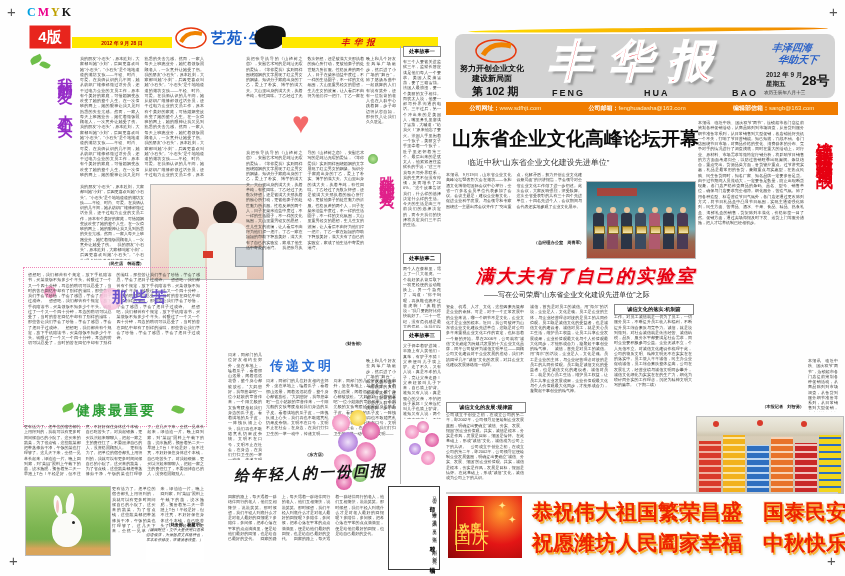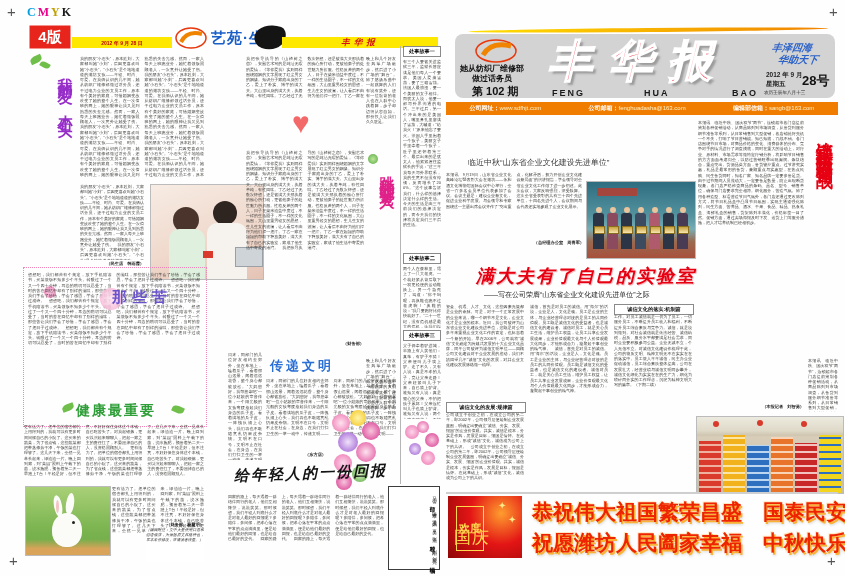--- a/index.html
+++ b/index.html
@@ -207,38 +207,39 @@
   <div class="abs bt c3" style="left:228px;top:494px;width:156px;height:68px">回家的路上，每天遇着一群结伴同行的老人，他们互相搀扶，说说笑笑。那时候想，我们年轻人到底什么才是对老人最好的回报呢？多陪伴，多问候，把孝心落在平常的点点滴滴里，便是给他们最好的回报，也是给自己最好的交代。　回家的路上，每天遇着一群结伴同行的老人，他们互相搀扶，说说笑笑。那时候想，我们年轻人到底什么才是对老人最好的回报呢？多陪伴，多问候，把孝心落在平常的点点滴滴里，便是给他们最好的回报，也是给自己最好的交代。　回家的路上，每天遇着一群结伴同行的老人，他们互相搀扶，说说笑笑。那时候想，我们年轻人到底什么才是对老人最好的回报呢？多陪伴，多问候，把孝心落在平常的点点滴滴里，便是给他们最好的回报，也是给自己最好的交代。</div>
 
   <div class="abs" style="left:468px;top:28px;width:360px;height:4px;border-radius:50%;background:linear-gradient(90deg,#ffe000,#f08300);transform:rotate(-0.5deg)"></div>
   <div class="abs graybox" style="left:455px;top:34px;width:380px;height:64px"></div>
   <div class="abs" style="left:474px;top:38px;width:44px;height:26px">
     <svg width="44" height="26" viewBox="0 0 44 26">
       <ellipse cx="22" cy="13" rx="20" ry="11" fill="none" stroke="#e8380d" stroke-width="1.5"></ellipse>
       <path d="M9 17 Q17 3 37 8" stroke="#f08300" stroke-width="5" fill="none"></path>
     </svg>
   </div>
-  <div class="abs" style="left:459px;top:64px;width:66px;font-size:8px;font-weight:bold;color:#111;text-align:center;line-height:1.2">她从纺织厂维修部做过话务员</div>
+  <div class="abs" style="left:459px;top:64px;width:66px;font-size:8px;font-weight:bold;color:#111;text-align:center;line-height:1.2">努力开创企业文化建设新局面</div>
   <div class="abs" style="left:472px;top:84px;font-size:11px;font-weight:bold;color:#111">第 102 期</div>
   <div class="abs bigtitle" style="left:548px;top:32px">丰华报</div>
   <div class="abs pinyin" style="left:552px;top:88px">FENG</div>
   <div class="abs pinyin" style="left:644px;top:88px">HUA</div>
   <div class="abs pinyin" style="left:732px;top:88px">BAO</div>
   <div class="abs slogan" style="left:772px;top:40px">丰泽四海</div>
   <div class="abs slogan" style="left:778px;top:52px">华助天下</div>
   <div class="abs rightinfo" style="left:766px;top:70px">2012 年 9 月</div>
   <div class="abs rightinfo" style="left:766px;top:79px">星期五</div>
   <div class="abs" style="left:802px;top:72px;font-size:13px;font-weight:900;color:#111">28号</div>
   <div class="abs lunar" style="left:764px;top:90px">农历壬辰年八月十三</div>
   <div class="abs infobar" style="left:446px;top:102px;width:392px;height:13px">
     <span><span>公司网址：</span><span class="val">www.sdfhjt.com</span></span>
     <span><span>公司邮箱：</span><span class="val">fenghuadasha@163.com</span></span>
     <span><span>编辑部信箱：</span><span class="val">sangb@163.com</span></span>
   </div>
 
+  <div class="abs h-lead" style="left:452px;top:126px">山东省企业文化高峰论坛开幕</div>
   <div class="abs h-sub" style="left:468px;top:157px">临近中秋“山东省企业文化建设先进单位”</div>
   <div class="abs bt c2" style="left:446px;top:172px;width:136px;height:66px">本报讯　9月19日，山东省企业文化高峰论坛暨表彰大会在潍坊——依和酒文化博物馆国际会议中心举行，全省一百多名会员单位代表参加了会议。会议主题是：建设企业新文化，促进企业科学发展。与会领导和专家围绕这一主题出席会议并作了“突出重点，化解矛盾，努力开创企业文化建设新局面”的演讲报告，学会领导对全省企业文化工作做了进一步阐述。此次会议，大家反响强烈，深受鼓舞。这次全省受表彰的共有三十四个先进单位，十四名先进个人，会议期间与会代表还实地参观了企业文化展示。</div>
   <div class="abs capt" style="left:498px;top:240px;width:86px;text-align:right">（总经理办公室　周青军）</div>
 
   <div class="abs photo photo-award" style="left:586px;top:181px;width:108px;height:76px">
     <div class="abs" style="left:10px;top:6px;width:40px;height:8px;background:#c0392b;opacity:.8"></div>
     <span class="person" style="left:6px"></span>
     <span class="person" style="left:20px;background:#8c4a5e"></span>
     <span class="person" style="left:34px"></span>
     <span class="person" style="left:48px;background:#3c4b60"></span>

